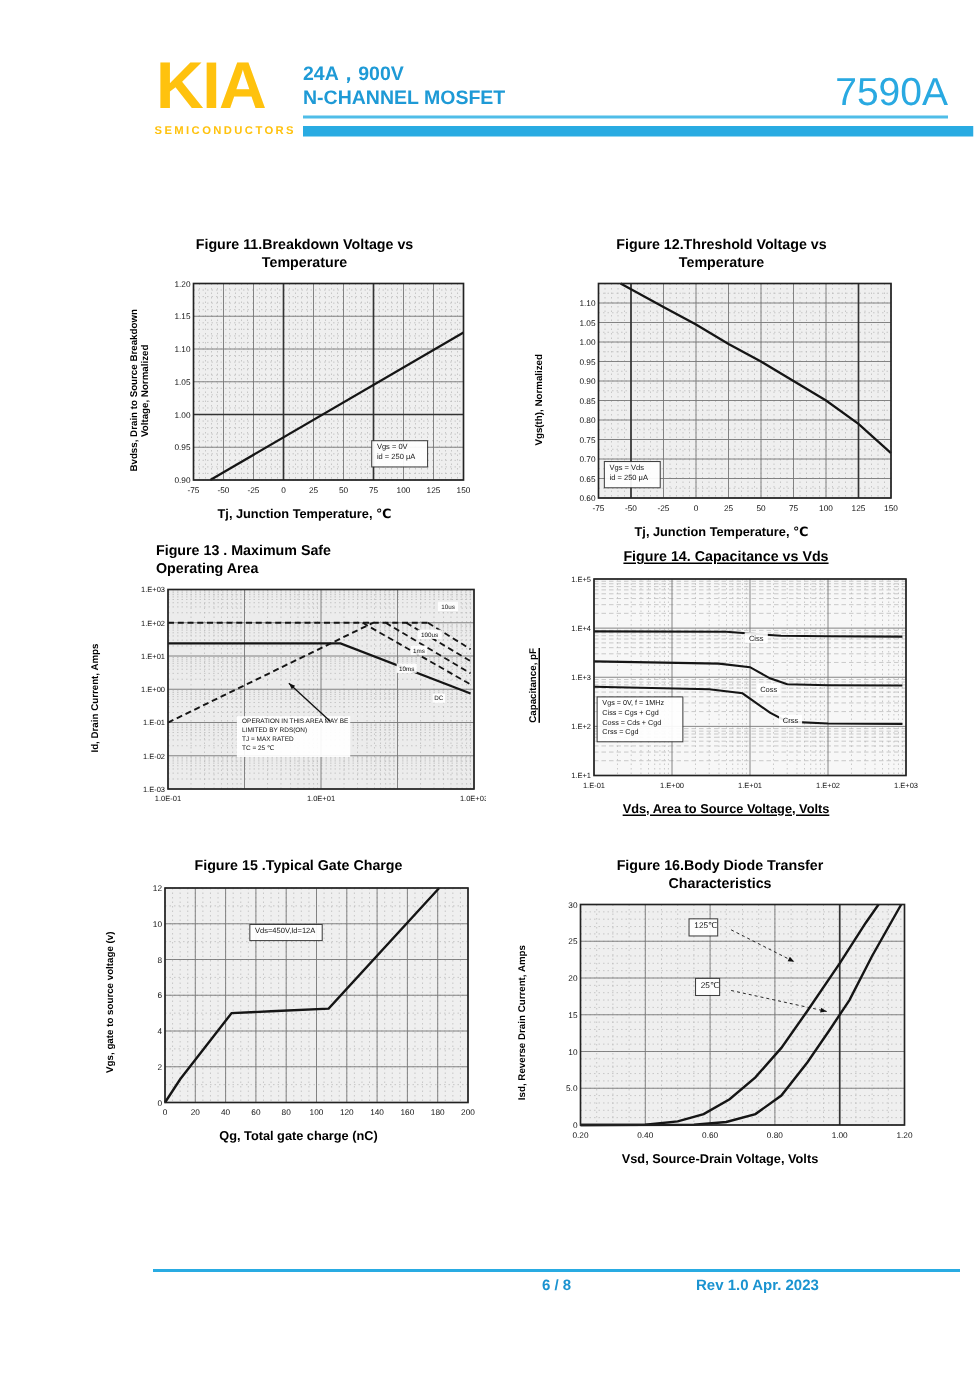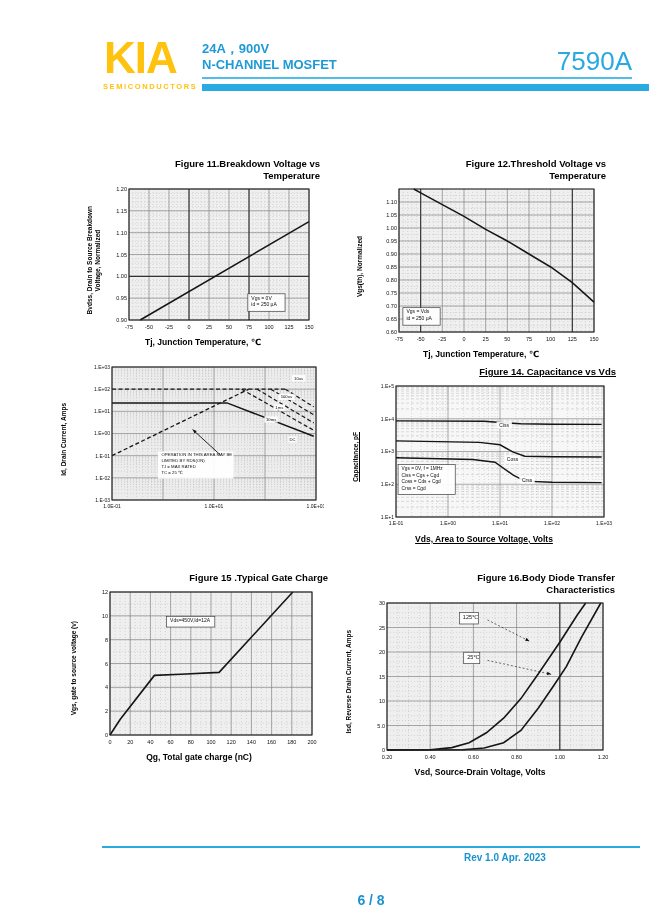--- a/index.html
+++ b/index.html
@@ -10,26 +10,26 @@
   .kia-logo{left:60px;top:36px;font-size:44px;font-weight:700;color:#ffc20e;letter-spacing:-1px;line-height:1;}
   .logo-sub{left:59px;top:82px;font-size:7.5px;font-weight:700;color:#ffc20e;letter-spacing:1.6px;}
   .sub1{left:158px;top:40px;font-size:13px;font-weight:700;color:#1e9ad6;}
   .sub2{left:158px;top:57px;font-size:13px;font-weight:700;color:#1e9ad6;}
   .part{left:460px;top:46px;width:128px;text-align:right;font-size:26px;color:#29a9e1;}
   .thin-line{left:158px;top:77px;width:430px;height:2px;background:#4fbde8;}
   .thick-bar{left:158px;top:84px;width:447px;height:7px;background:#29abe2;}
 
   
   .footer-line{left:58px;top:846px;width:538px;height:2px;background:#29abe2;}
-  .page-num{left:58px;top:892px;width:538px;text-align:center;font-size:14px;font-weight:700;color:#1b93d0;}
+  .page-num{left:58px;top:852px;width:538px;text-align:center;font-size:10px;font-weight:700;color:#1b93d0;}
   .rev{left:420px;top:852px;width:176px;text-align:left;font-size:10px;font-weight:700;color:#1b93d0;}
 
   
   .figure{position:absolute;}
-  .fig-title{text-align:right;font-weight:700;font-size:9.5px;line-height:1.22;white-space:pre-line;margin-bottom:3px;color:#000;}
+  .fig-title{text-align:center;font-weight:700;font-size:9.5px;line-height:1.22;white-space:pre-line;margin-bottom:3px;color:#000;}
   .fig-title.left{text-align:left;padding-left:44px;}
   .fig-body{display:flex;align-items:center;}
   .ylab{writing-mode:vertical-rl;transform:rotate(180deg);font-size:6.5px;font-weight:700;text-align:center;width:16px;white-space:pre-line;line-height:1.2;}
   .xlab{text-align:center;font-weight:700;font-size:8.5px;margin-top:1px;}
   .f11{left:86px;top:158px;width:234px;}
   .f12{left:356px;top:158px;width:250px;}
   .f13{left:60px;top:362px;width:268px;}
   .f14{left:352px;top:366px;width:264px;text-decoration:underline;}
   .f15{left:70px;top:572px;width:258px;}
   .f16{left:345px;top:572px;width:270px;}
@@ -303,20 +303,22 @@
         <rect x="30.9" y="123.69" width="37.25" height="17.5" fill="#ffffff" opacity="0.93" stroke="#333" stroke-width="0.7"></rect>
         <text x="34.4" y="129.44" font-size="5" fill="#111">Vgs = Vds</text>
         <text x="34.4" y="136.19" font-size="5" fill="#111">id = 250 μA</text>
         <rect x="27" y="5" width="195" height="143" fill="none" stroke="#222" stroke-width="1.1"></rect>
       </svg>
   </div>
   <div class="xlab">Tj, Junction Temperature, ℃</div>
 </section>
 
 <section class="figure f13">
+  <div class="fig-title left">Figure 13 . Maximum Safe
+Operating Area</div>
   <div class="fig-body">
     <div class="ylab">Id, Drain Current, Amps</div>
     <svg class="chart" width="248" height="154" viewBox="0 0 248 154">
         <rect x="36" y="5" width="204" height="133" fill="#ececec"></rect>
         <line x1="51.352529778863044" y1="5" x2="51.352529778863044" y2="138" stroke="#b9b9b9" stroke-width="0.5" stroke-dasharray="1,2"></line>
         <line x1="60.333183990702786" y1="5" x2="60.333183990702786" y2="138" stroke="#b9b9b9" stroke-width="0.5" stroke-dasharray="1,2"></line>
         <line x1="66.70505955772609" y1="5" x2="66.70505955772609" y2="138" stroke="#b9b9b9" stroke-width="0.5" stroke-dasharray="1,2"></line>
         <line x1="71.64747022113696" y1="5" x2="71.64747022113696" y2="138" stroke="#b9b9b9" stroke-width="0.5" stroke-dasharray="1,2"></line>
         <line x1="75.68571376956584" y1="5" x2="75.68571376956584" y2="138" stroke="#b9b9b9" stroke-width="0.5" stroke-dasharray="1,2"></line>
         <line x1="79.10000004072711" y1="5" x2="79.10000004072711" y2="138" stroke="#b9b9b9" stroke-width="0.5" stroke-dasharray="1,2"></line>

